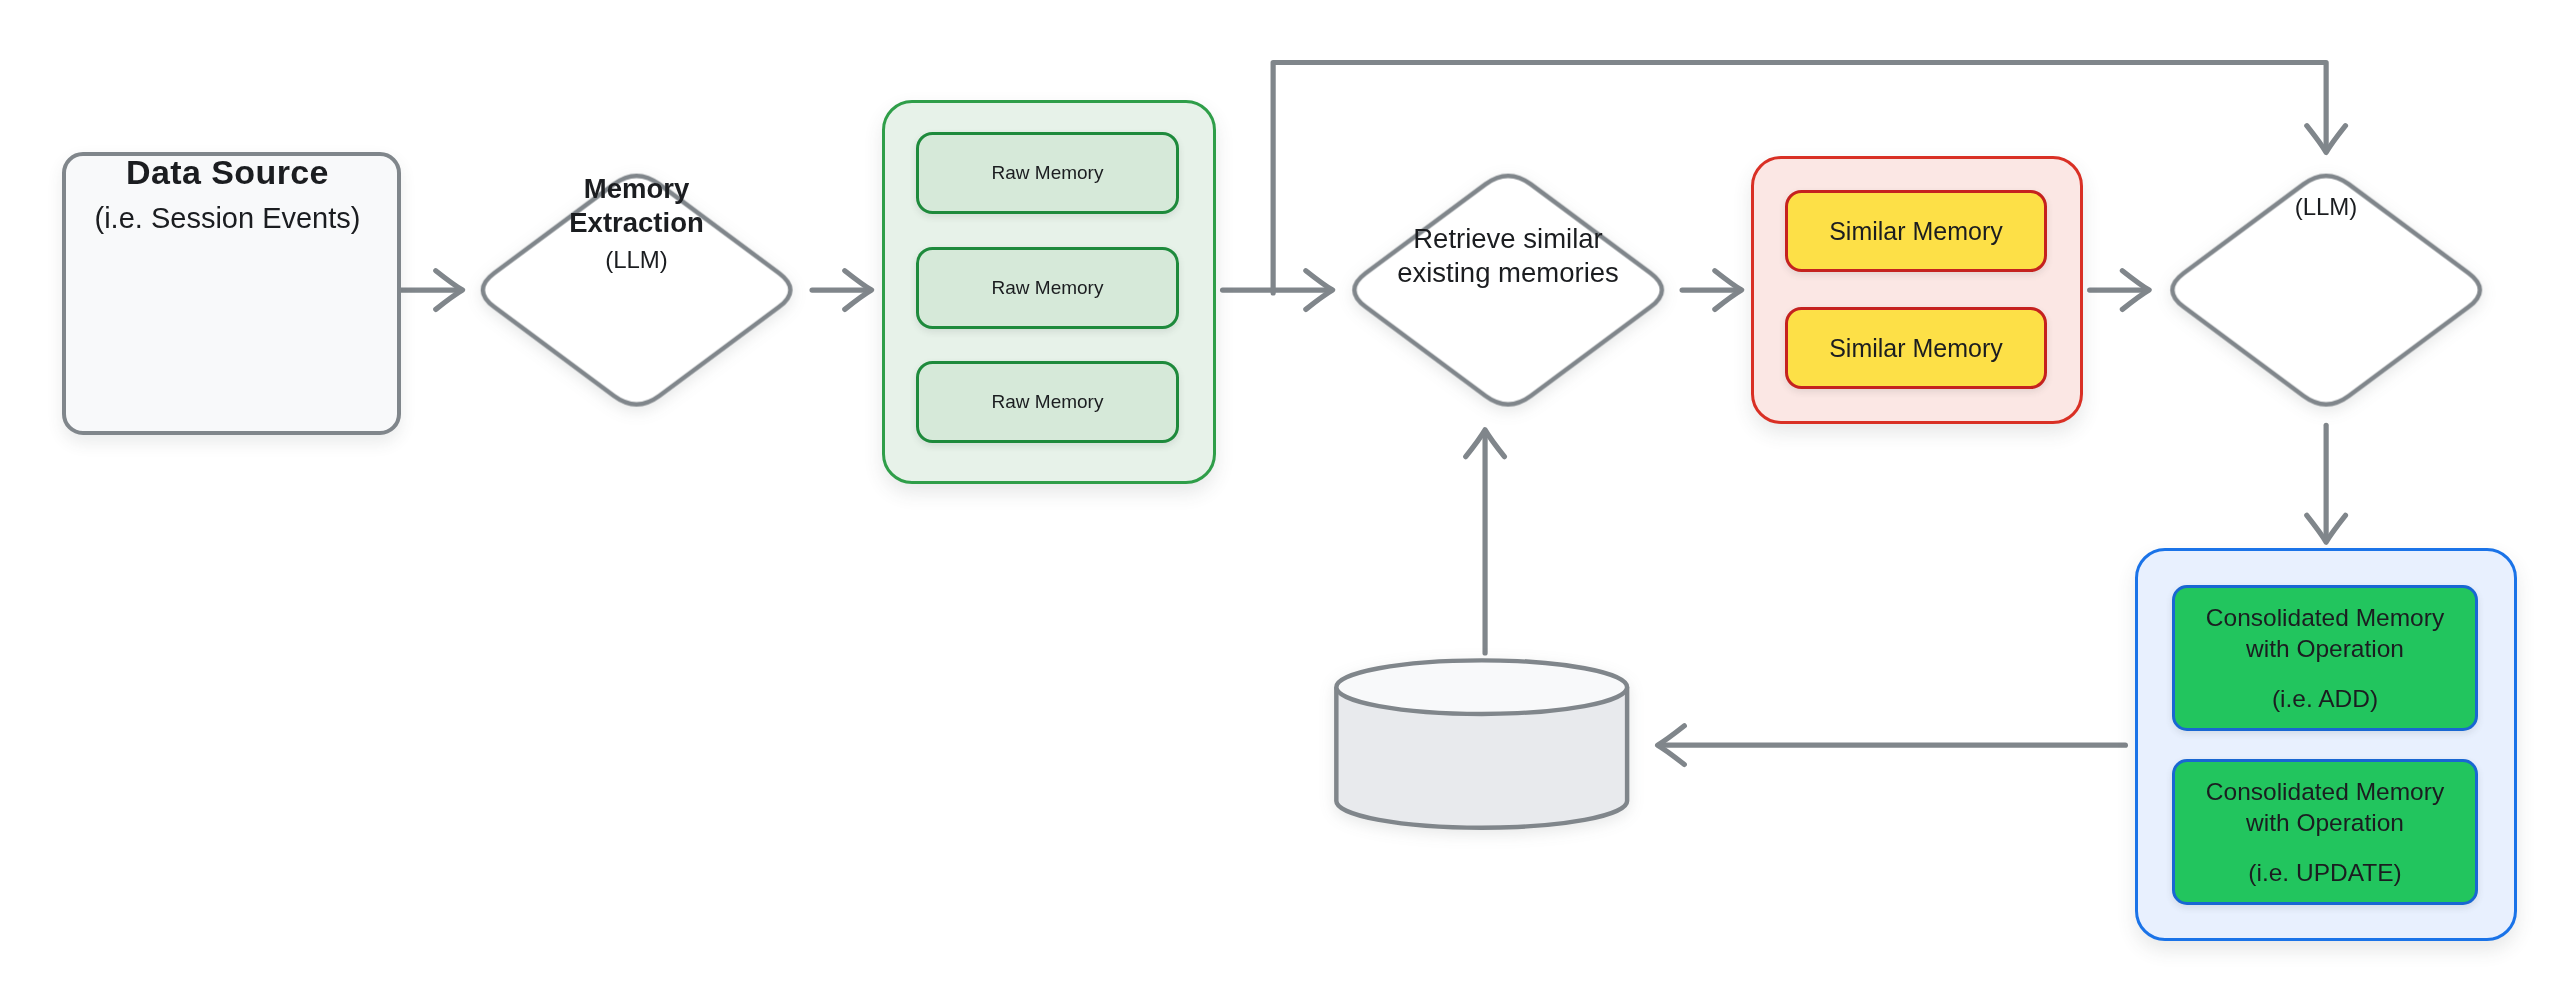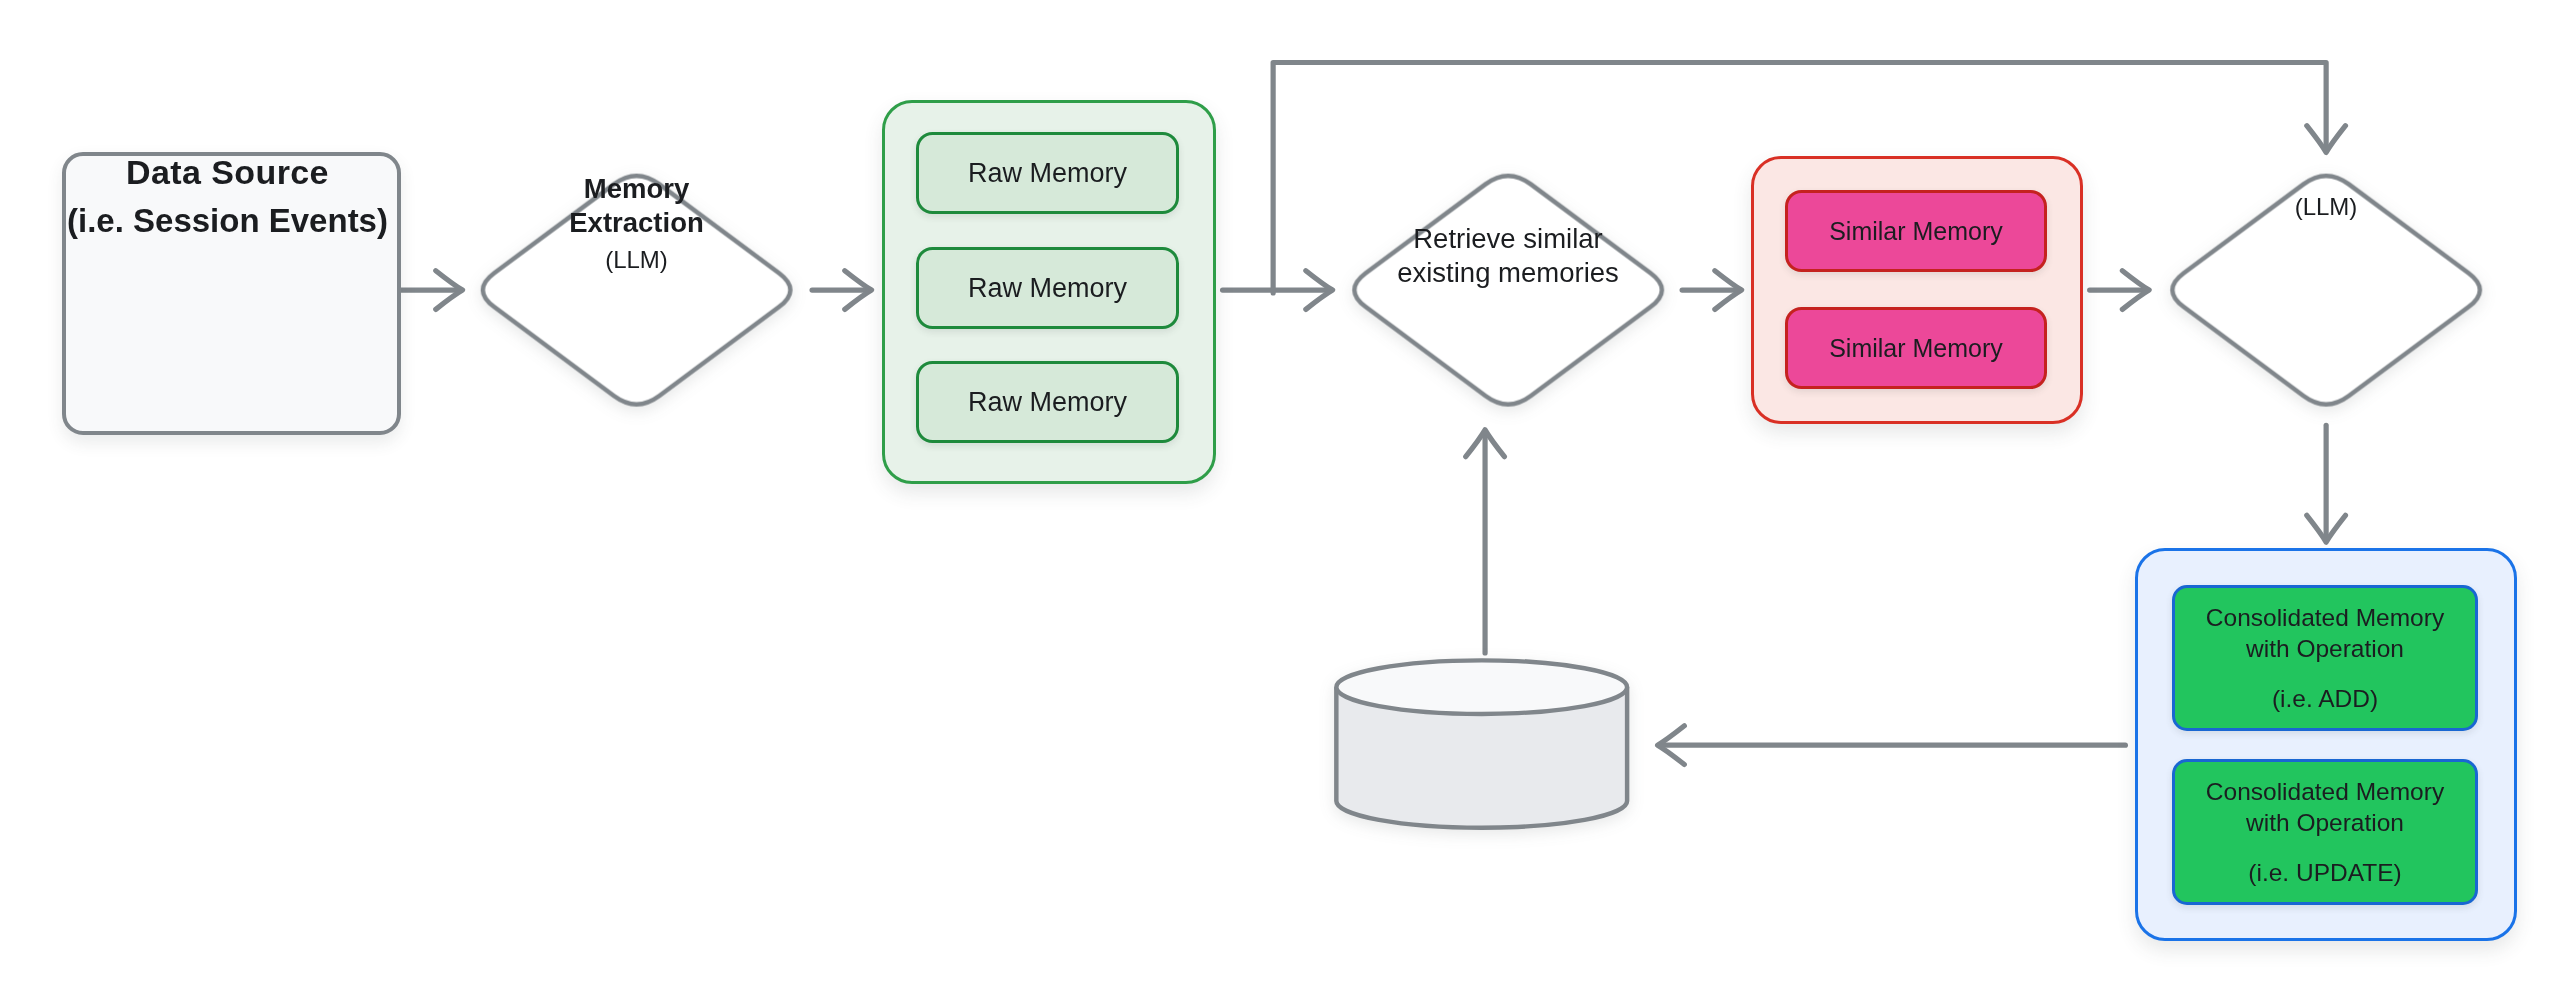--- a/index.html
+++ b/index.html
@@ -33,28 +33,28 @@
   .container.red{background:#fbe7e4;border:3px solid #d93025;}
   .container.blue{background:#e8f0fe;border:3px solid #1a73e8;}
   .chip{
     position:absolute;
     display:flex;flex-direction:column;align-items:center;justify-content:center;
     text-align:center;
     border-radius:16.4px;
     box-shadow:0 3px 7.4px rgba(60,64,67,.12);
   }
   .chip.green{background:#d6e9d9;border:3.7px solid #1e8a3c;}
-  .chip.red{background:#ec4899;border:3.7px solid #c5221f;}
+  .chip.red{background:#fde047;border:3.7px solid #c5221f;}
   .chip.blue{background:#22c55e;border:3.7px solid #1967d2;border-radius:15px;}
   .title-lg{font-size:34px;font-weight:700;letter-spacing:0.4px;}
-  .sub-md{font-size:33px;font-weight:700;margin-top:7.4px;}
+  .sub-md{font-size:29px;font-weight:400;margin-top:7.4px;}
   .diamond-title{font-size:27.5px;font-weight:600;}
   .diamond-title.regular{font-weight:500;margin-top:40px;}
   .diamond-sub{font-size:24px;font-weight:400;margin-top:6px;}
-  .chip-label{font-size:27px;font-weight:500;}
+  .chip-label{font-size:19px;font-weight:500;}
   .chip-title{font-size:24.5px;font-weight:500;line-height:1.25;}
   .chip-sub{font-size:24.5px;font-weight:400;margin-top:21px;}
   .storage-label{font-size:27px;font-weight:700;line-height:1.25;}
 </style>
 </head>
 <body>
 
 <div id="stage">
 
   <svg id="connectors" width="2576" height="1001" viewBox="0 0 3464 1346">

